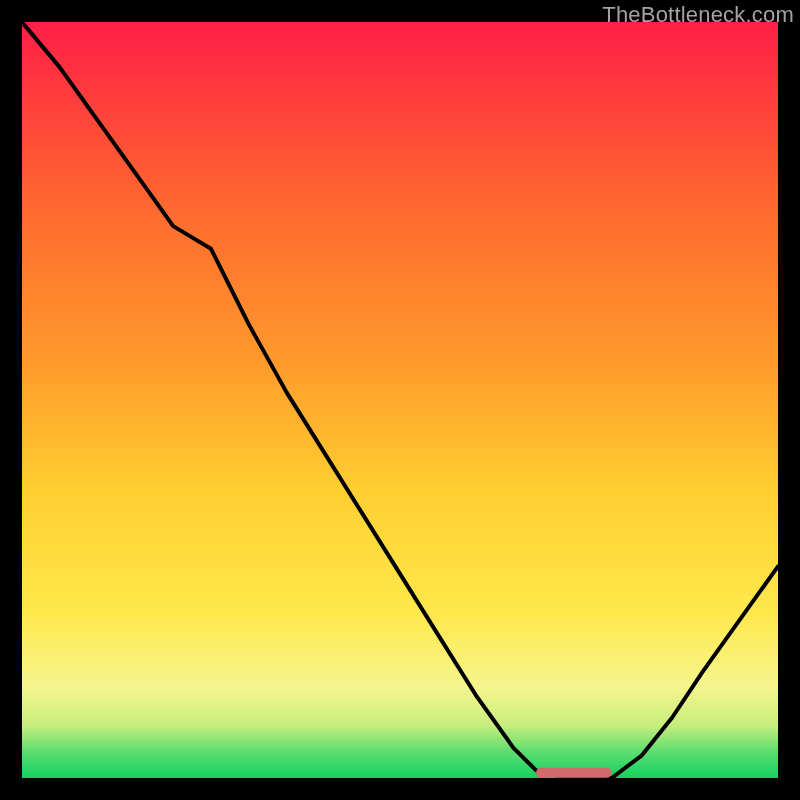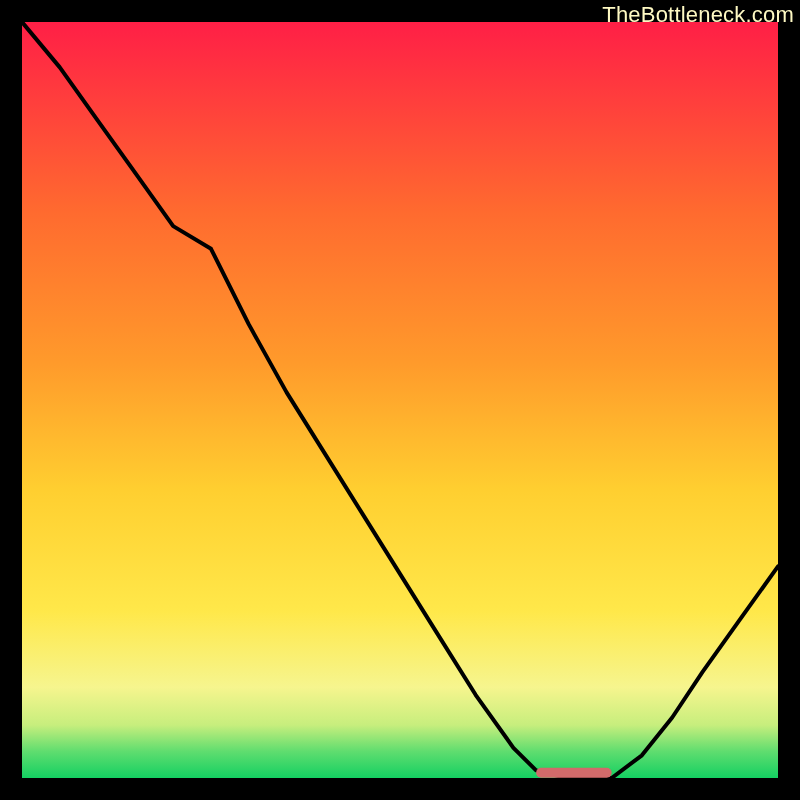--- a/index.html
+++ b/index.html
@@ -23,21 +23,21 @@
     left: 0;
     top: 0;
     width: 756px;
     height: 756px;
     display: block;
   }
   .watermark {
     position: absolute;
     top: 2px;
     right: 6px;
-    color: #fef9c3;
+    color: #a3a3a3;
     font-family: Arial, Helvetica, sans-serif;
     font-size: 22px;
     letter-spacing: 0.2px;
     user-select: none;
   }
 </style>
 </head>
 <body>
 
 <div class="frame">

